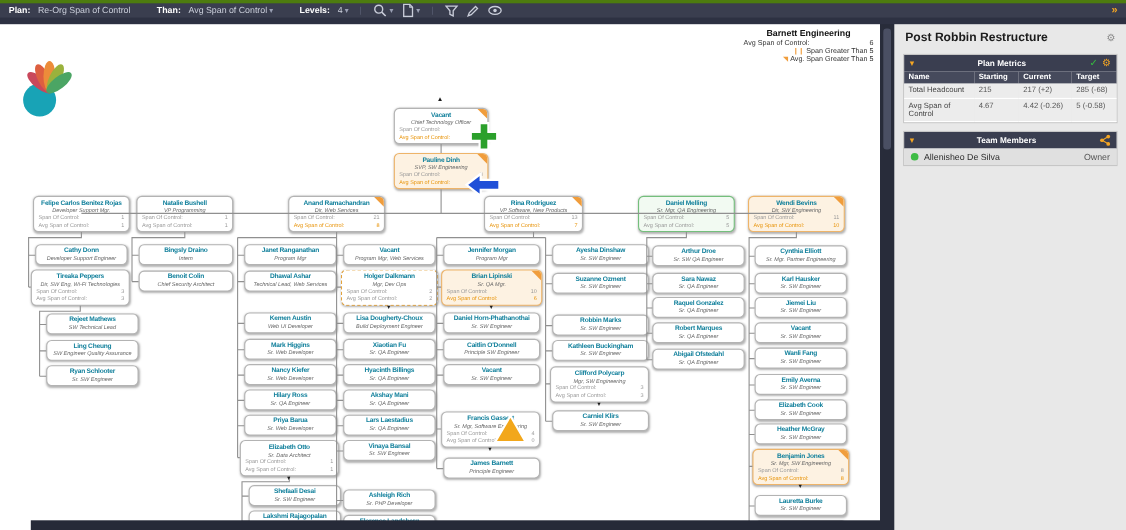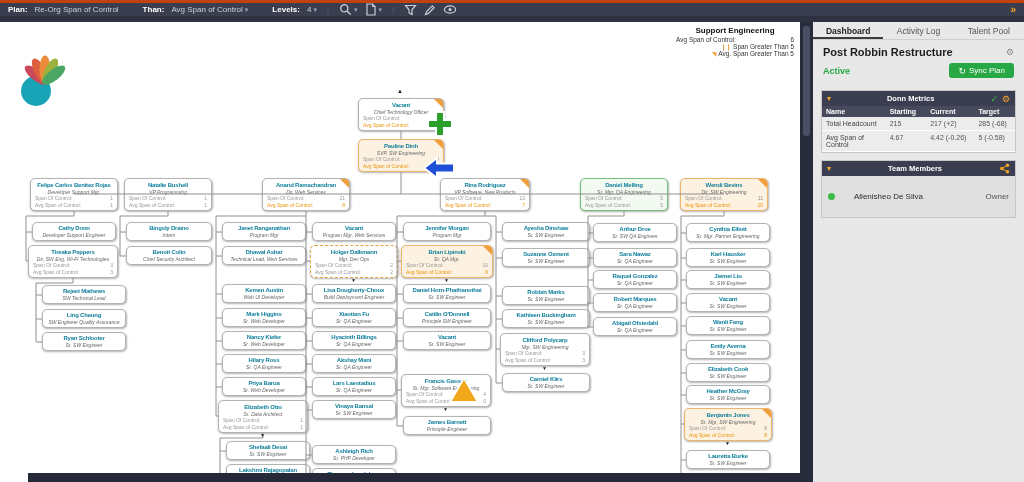--- a/index.html
+++ b/index.html
@@ -1,21 +1,21 @@
 <!DOCTYPE html>
 <html><head>
 <meta charset="utf-8">
 <style>
   *{box-sizing:border-box;margin:0;padding:0}
   html,body{background:#20232e}
   #app{position:relative;width:1024px;height:482px;background:#2d3142;overflow:hidden;
        font-family:"Liberation Sans","DejaVu Sans",sans-serif;-webkit-font-smoothing:antialiased}
 
   
-  .topbar{position:absolute;top:0;left:0;right:0;height:16px;background:#3a3e4f;border-top:3px solid #c2410c;
+  .topbar{position:absolute;top:0;left:0;right:0;height:16px;background:#3a3e4f;border-top:3px solid #4d7c0f;
           display:flex;align-items:center;padding:0 8px;gap:7px;color:#d6d9e2;font-size:8px}
   .topbar .lbl{font-weight:bold;color:#fff}
   .topbar .val{color:#cdd1dd;white-space:nowrap}
   .topbar .caret{color:#9aa0b4;font-size:7px;margin-left:1px}
   .topbar .sep{color:#5a5f73;margin:0 3px}
   .tbtn{display:flex;align-items:center;gap:1px;cursor:pointer}
   .tbtn svg{display:block}
   .topbar .spacer{flex:1}
   .expand{color:#f5a623;font-weight:bold;font-size:10px}
 
@@ -74,21 +74,21 @@
   .phead .chev{color:#f5a623;font-size:8px;cursor:pointer}
   .phead .pt{flex:1;text-align:center;font-size:7.5px;font-weight:bold}
   .phead .ok{color:#35c13f;font-size:9px;font-weight:bold;cursor:pointer}
   .phead .gear{color:#f5a623;font-size:9px;cursor:pointer}
   table.metrics{width:100%;border-collapse:collapse;font-size:7px}
   table.metrics th{background:#464a5c;color:#fff;text-align:left;font-weight:bold;padding:2px 4px}
   table.metrics td{background:#ececec;color:#555;padding:3px 4px;border-bottom:1px solid #fff;vertical-align:top}
   table.metrics td.nmcol{color:#444}
   td.pos{color:#1da53f}
   td.neg{color:#e04040}
-  .member{display:flex;align-items:center;gap:19px;padding:16px 6px;background:#e0e0e0;font-size:8px;cursor:pointer}
+  .member{display:flex;align-items:center;gap:5px;padding:3px 6px;background:#e0e0e0;font-size:8px;cursor:pointer}
   .dot{width:7px;height:7px;border-radius:50%;background:#3dbb44;flex:0 0 auto}
   .member .role{margin-left:auto;color:#555}
   .shsvg{display:block}
 </style>
 </head>
 <body>
 
 <div id="app">
 
   <div class="topbar">
@@ -148,21 +148,21 @@
       <g transform="translate(33,32)">
         <ellipse rx="5.5" ry="14" transform="rotate(-52) translate(0,-11)" fill="#c9485b"></ellipse>
         <ellipse rx="5.5" ry="14" transform="rotate(-26) translate(0,-12)" fill="#dd5f40"></ellipse>
         <ellipse rx="5.5" ry="14" transform="rotate(0) translate(0,-12.5)" fill="#ec8c3a"></ellipse>
         <ellipse rx="5.5" ry="14" transform="rotate(26) translate(0,-12)" fill="#9ab23c"></ellipse>
         <ellipse rx="5.5" ry="14" transform="rotate(52) translate(0,-11)" fill="#4ba564"></ellipse>
       </g>
     </svg>
 
     <div class="legend">
-      <div class="ttl">Support Engineering</div>
+      <div class="ttl">Barnett Engineering</div>
       <div class="row1">
         <span>Avg Span of Control:</span>
         <span>6</span>
       </div>
       <div class="row2">
         <span class="bars">❙❙</span>
         <span>Span Greater Than 5</span>
       </div>
       <div class="row2">
         <span class="tri">◥</span>
@@ -576,44 +576,32 @@
       <span class="handle" style="left: 542px; top: 344px;">▼</span>
       <span class="handle" style="left: 725px; top: 419px;">▼</span>
     </div>
 
   <div class="vgutter">
       <div class="vthumb"></div>
     </div>
   <div class="hbar"></div>
 
   <div class="sidebar">
-    <div class="tabs">
-      <div class="tab active">Dashboard</div>
-      <div class="tab">Activity Log</div>
-      <div class="tab">Talent Pool</div>
-    </div>
 
     <div class="ptitle-row">
       <div class="ptitle">Post Robbin Restructure</div>
       <span class="gear-sm">⚙</span>
     </div>
 
-    <div class="status-row">
-      <span class="status">Active</span>
-      <button class="syncbtn">
-        <span class="ic">↻</span>
-        <span>Sync Plan</span>
-      </button>
-    </div>
 
 
     <div class="panel">
       <div class="phead">
         <span class="chev">▾</span>
-        <span class="pt">Donn Metrics</span>
+        <span class="pt">Plan Metrics</span>
         <span class="ok">✓</span>
         <span class="gear">⚙</span>
       </div>
       <table class="metrics">
         <colgroup>
             <col style="width:33%">
             <col style="width:21%">
             <col style="width:25%">
             <col style="width:21%">
           </colgroup>

